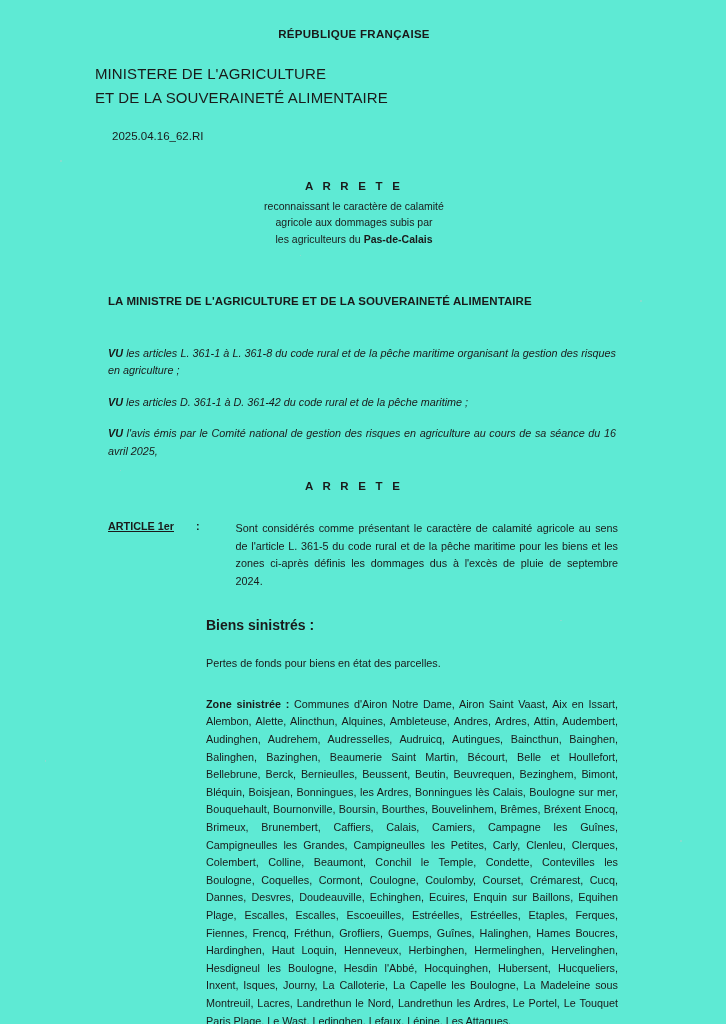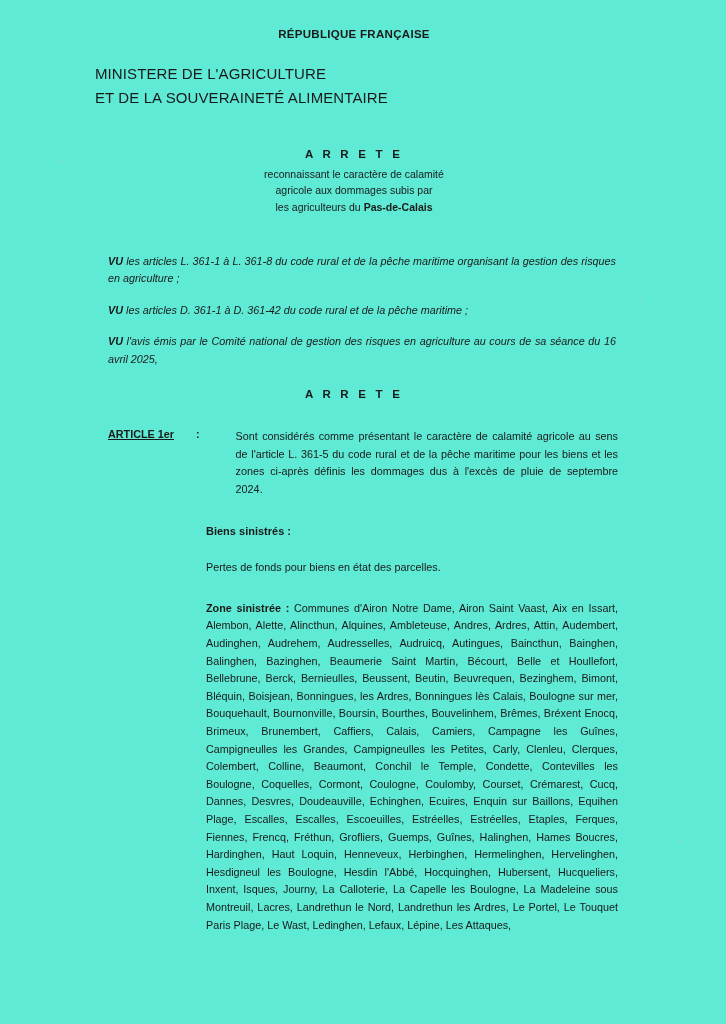--- a/index.html
+++ b/index.html
@@ -119,21 +119,21 @@
   .article-text {
     font-size: 10.8px;
     line-height: 1.63;
     text-align: justify;
     margin-left: 16px;
     flex: 1 1 auto;
   }
   .biens-head {
     margin-top: 26px;
     margin-left: 132px;
-    font-size: 11px;
+    font-size: 14px;
     font-weight: bold;
   }
   .biens-text {
     margin-top: 22px;
     margin-left: 132px;
     font-size: 10.8px;
     line-height: 1.6;
   }
   .zone-block {
     margin-top: 24px;
@@ -164,29 +164,31 @@
 <div class="page">
   <div class="doc">
 
     <div class="republique">RÉPUBLIQUE FRANÇAISE</div>
 
     <div class="ministere">
       <div>MINISTERE DE L'AGRICULTURE</div>
       <div>ET DE LA SOUVERAINETÉ ALIMENTAIRE</div>
     </div>
 
+    <div class="refnum">2025.04.16_62.RI</div>
 
     <div class="arrete-title">A R R E T E</div>
 
     <div class="arrete-sub">
       <div>reconnaissant le caractère de calamité</div>
       <div>agricole aux dommages subis par</div>
       <div><span>les agriculteurs du </span><span class="dept">Pas-de-Calais</span></div>
     </div>
 
+    <div class="ministre-line">LA MINISTRE DE L'AGRICULTURE ET DE LA SOUVERAINETÉ ALIMENTAIRE</div>
 
     <div class="vu-block">
       <div class="vu-para"><span class="vu">VU</span><span> les articles L. 361-1 à L. 361-8 du code rural et de la pêche maritime organisant la gestion des risques en agriculture ;</span></div>
       <div class="vu-para"><span class="vu">VU</span><span> les articles D. 361-1 à D. 361-42 du code rural et de la pêche maritime ;</span></div>
       <div class="vu-para"><span class="vu">VU</span><span> l'avis émis par le Comité national de gestion des risques en agriculture au cours de sa séance du 16 avril 2025,</span></div>
     </div>
 
     <div class="arrete-2">A R R E T E</div>
 
     <div class="article-row">

